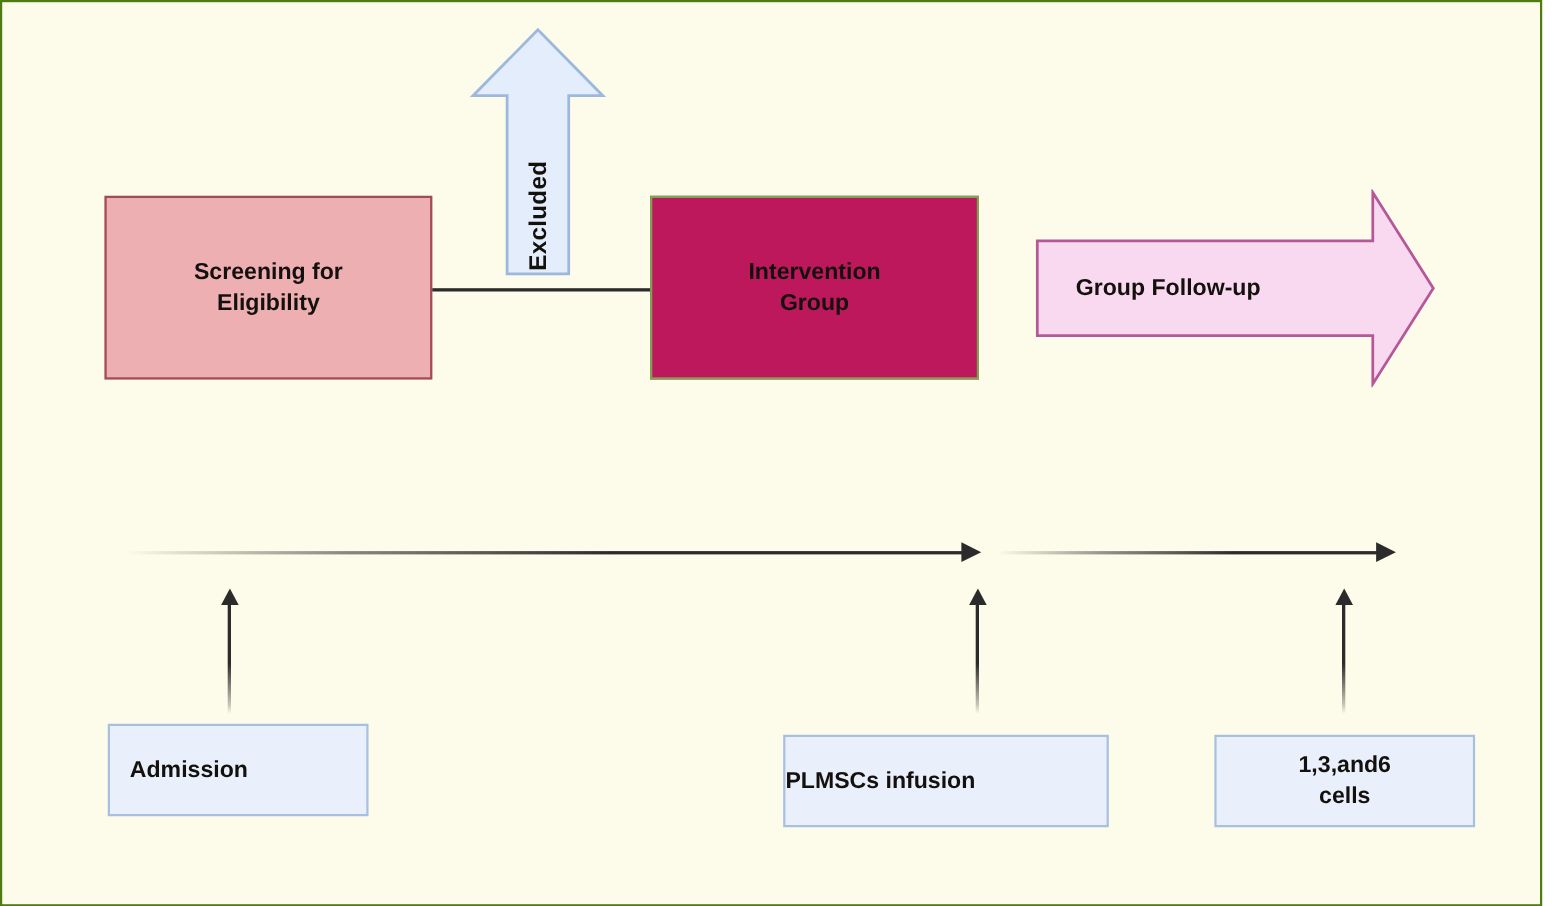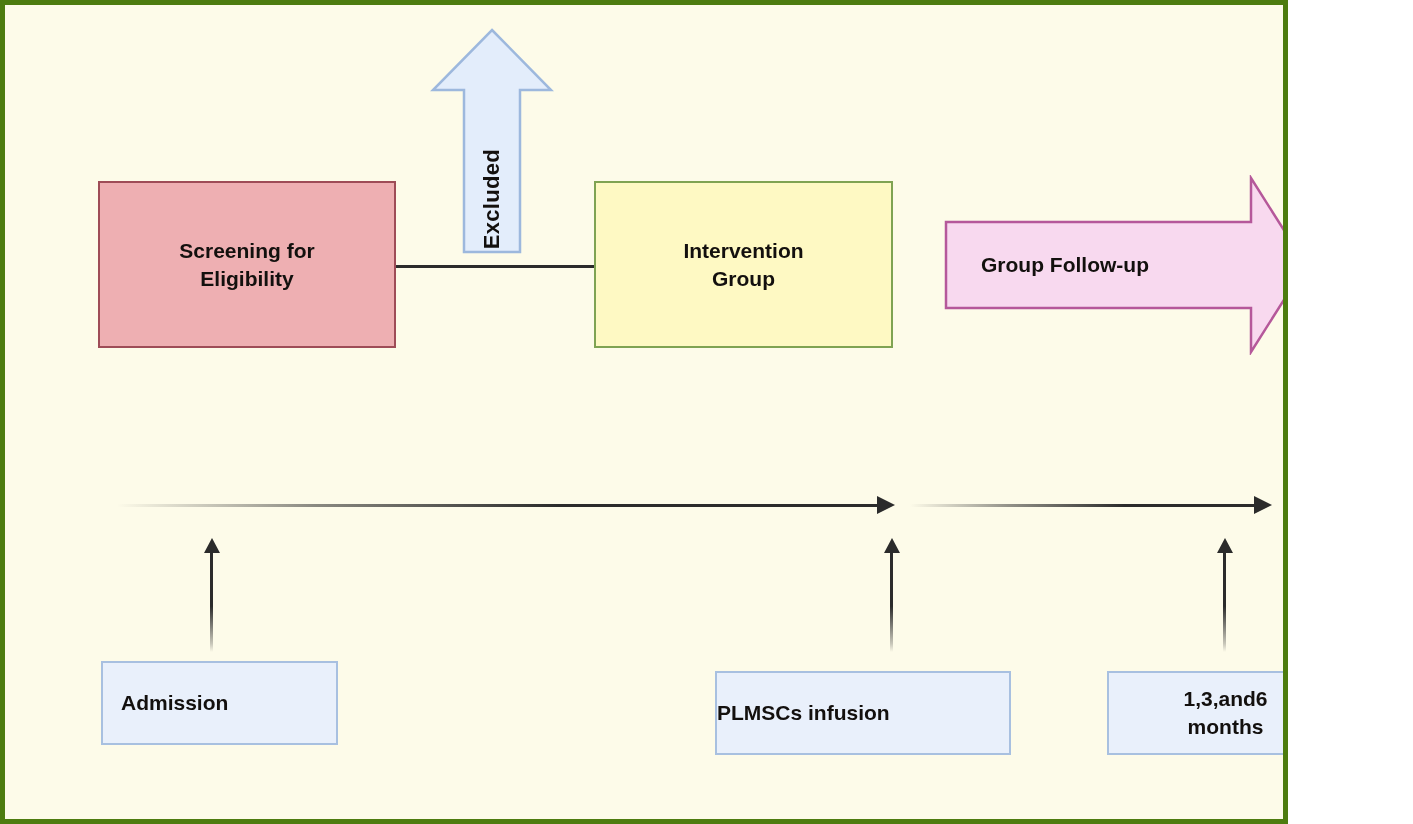--- a/index.html
+++ b/index.html
@@ -2,24 +2,24 @@
 <html><head>
 <meta charset="utf-8">
 <style>
   html, body {
     margin: 0;
     padding: 0;
     background: #ffffff;
   }
   #canvas {
     position: relative;
-    width: 1288px;
+    width: 1402px;
     height: 824px;
     background: #fdfbe9;
-    border: 5px solid #4d7c0f;
+    border: 2px solid #4d7c0f;
     box-sizing: border-box;
     font-family: "Liberation Sans", sans-serif;
     overflow: hidden;
   }
 
   
   .node {
     position: absolute;
     box-sizing: border-box;
     display: flex;
@@ -36,21 +36,21 @@
     left: 93px;  top: 176px;
     width: 298px; height: 167px;
     background: #eeafb2;
     border: 2px solid #9e4c57;
     font-size: 21px;
   }
 
   .node-intervention {
     left: 589px; top: 176px;
     width: 299px; height: 167px;
-    background: #fef9c3;
+    background: #be185d;
     border: 2px solid #7fa352;
     font-size: 21px;
   }
 
   
   .excluded-arrow {
     position: absolute;
     left: 425px; top: 22px;
     width: 124px; height: 228px;
   }
@@ -230,15 +230,15 @@
 
   <div class="tl-box tl-box-admission">Admission</div>
 
   <div class="tl-box tl-box-infusion">
     <div>
       <div>PLMSCs infusion</div>
     </div>
   </div>
 
   <div class="tl-box tl-box-followup">1,3,and6
-months</div>
+cells</div>
 
 </div>
 
 </body></html>

